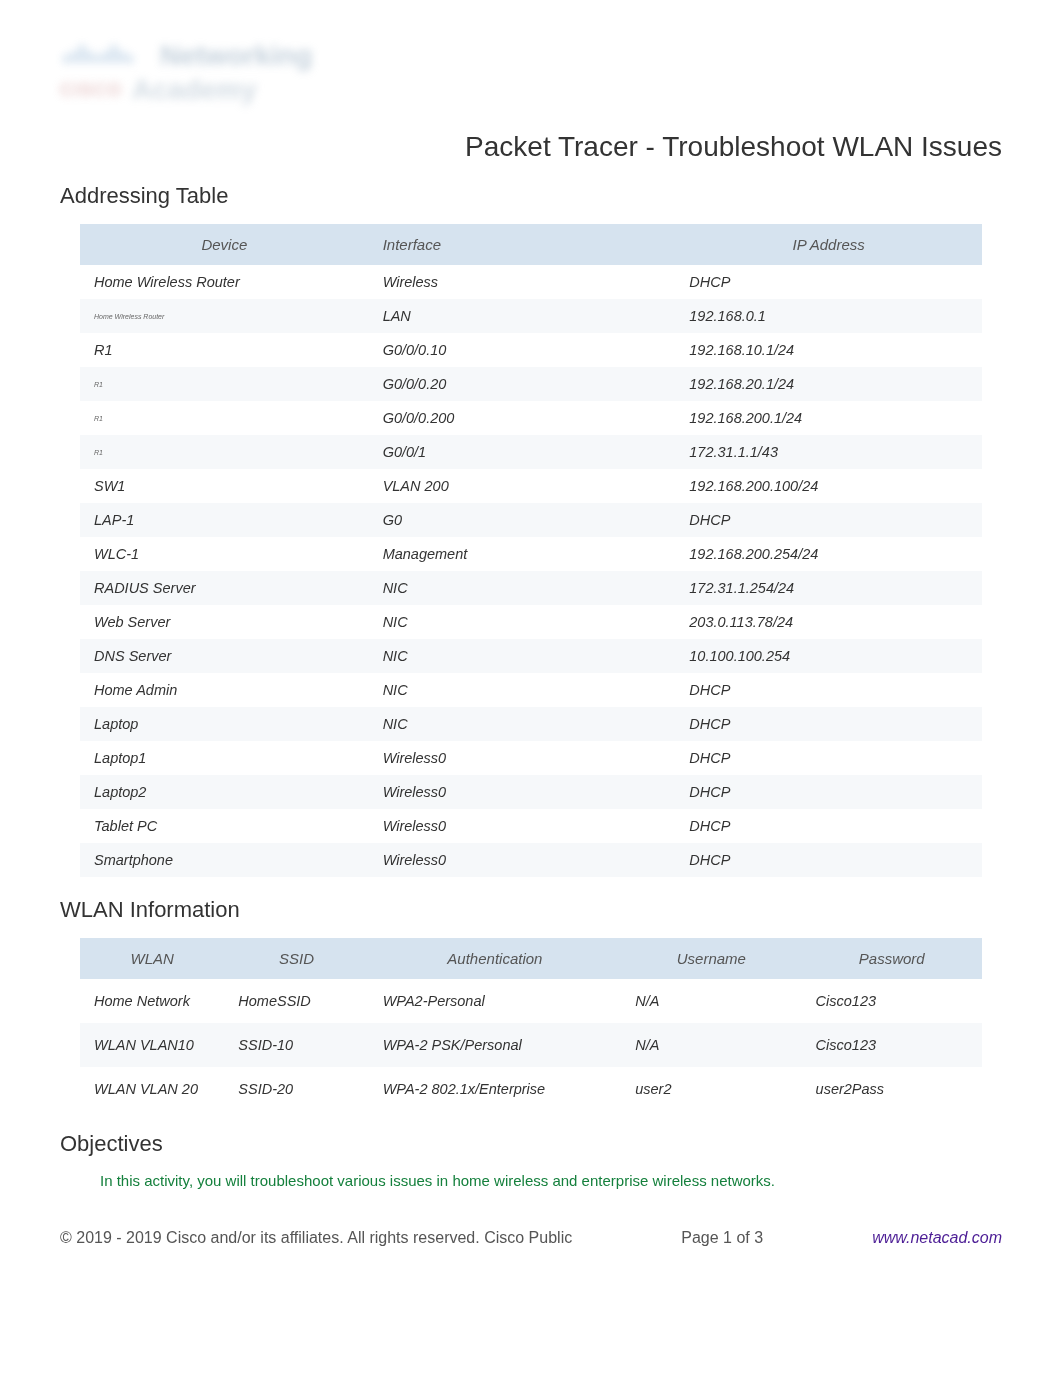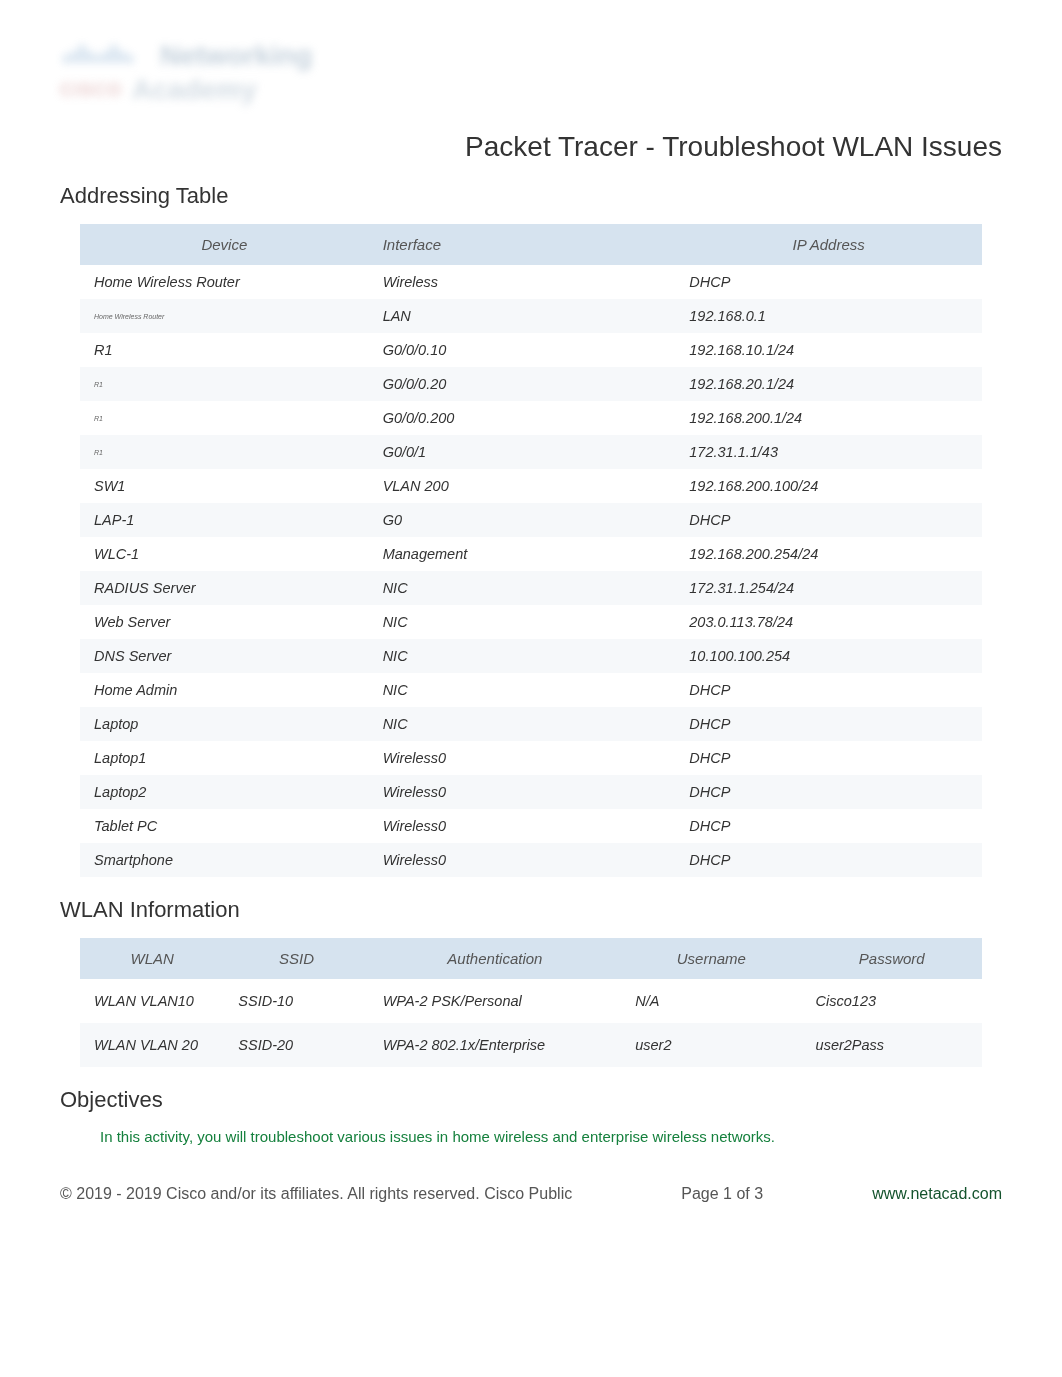--- a/index.html
+++ b/index.html
@@ -115,21 +115,22 @@
       color: #15803d;
     }
     .footer {
       margin-top: 40px;
       display: flex;
       justify-content: space-between;
       font-size: 16px;
       color: #555;
     }
     .footer .link {
-      color: #14532d;
+      color: #4c1d95;
+      font-style: italic;
     }
   </style>
 </head>
 <body>
 
 <div class="logo-area">
   <div class="logo-line1">
     <span class="cisco-bars">
       <svg viewBox="0 0 90 26">
         <rect x="4" y="14" width="4" height="8" fill="#8fb3d4"></rect>
@@ -266,20 +267,27 @@
     <thead>
       <tr>
         <th>WLAN</th>
         <th>SSID</th>
         <th>Authentication</th>
         <th>Username</th>
         <th>Password</th>
       </tr>
     </thead>
     <tbody id="wlan-body">
+    <tr>
+          <td>Home Network</td>
+          <td>HomeSSID</td>
+          <td>WPA2-Personal</td>
+          <td>N/A</td>
+          <td>Cisco123</td>
+        </tr>
         <tr>
           <td>WLAN VLAN10</td>
           <td>SSID-10</td>
           <td>WPA-2 PSK/Personal</td>
           <td>N/A</td>
           <td>Cisco123</td>
         </tr>
         <tr>
           <td>WLAN VLAN 20</td>
           <td>SSID-20</td>

